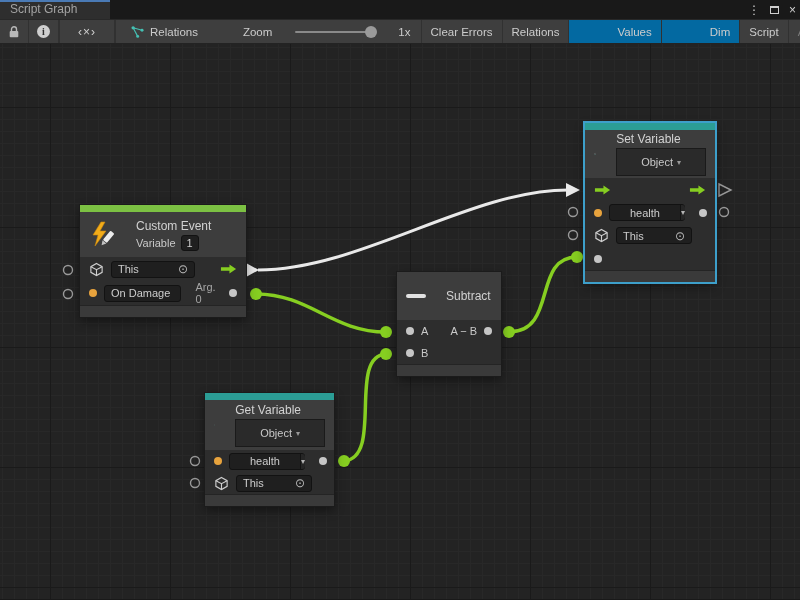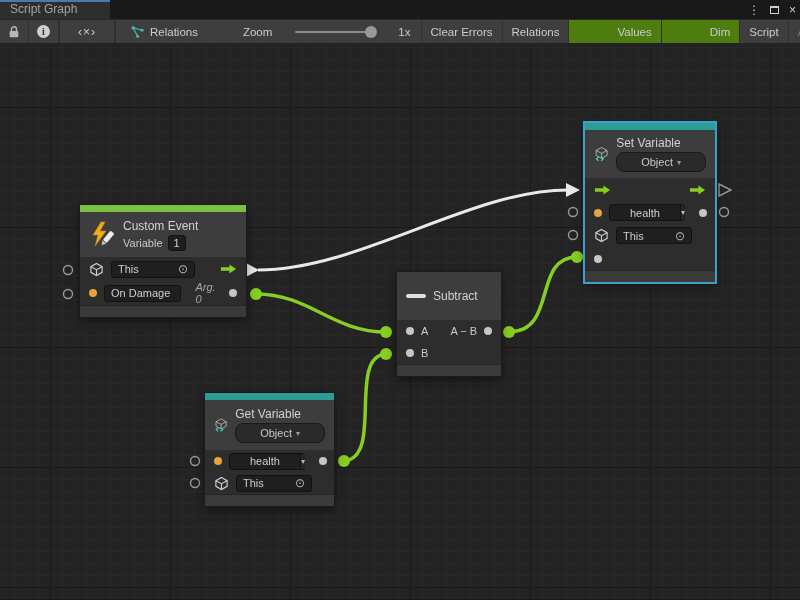--- a/index.html
+++ b/index.html
@@ -14,21 +14,21 @@
   .winctl { position:absolute; right:4px; top:0; height:19px; display:flex; align-items:center; gap:10px;
             color:#cfcfcf; font-size:12px; }
   .winctl .wc { cursor:pointer; line-height:1; }
   .maxbox { width:9px; height:8px; border:1px solid #cfcfcf; border-top:2px solid #cfcfcf; display:inline-block; }
 
   
   .toolbar { height:25px; background:#3e3e3e; border-top:1px solid #282828; border-bottom:1px solid #232323;
              display:flex; align-items:stretch; font-size:11.5px; color:#cccccc; white-space:nowrap; }
   .tbtn { display:flex; align-items:center; padding:0 9px; border-right:1px solid #313131; cursor:pointer; gap:5px; }
   .tbtn.icon-only { padding:0 8px; }
-  .tbtn.active { background:#4d7c0f;padding-left:48px; }
+  .tbtn.active { background:#0369a1;padding-left:48px; }
   .tbtn.disabled { color:#7a7a7a; cursor:default; }
   .tbtn .dd-ar { font-size:8px; color:#8a8a8a; margin-left:3px; }
   .tb-spacer { width:18px; border-right:1px solid #313131; }
   .zoomgrp { display:flex; align-items:center; gap:23px; padding:0 10px; border-right:1px solid #313131; }
   .slider { position:relative; width:80px; height:2px; background:#8a8a8a; border-radius:1px; }
   .knob { position:absolute; right:-2px; top:-5px; width:12px; height:12px; border-radius:50%; background:#9a9a9a; cursor:pointer; }
   .infodot { width:13px; height:13px; border-radius:50%; background:#cfcfcf; color:#2e2e2e;
              font-size:10px; font-weight:bold; display:flex; align-items:center; justify-content:center; font-family:"Liberation Serif",serif; }
   .codeglyph { font-size:12px; color:#cfcfcf; letter-spacing:1px; }
 
@@ -40,44 +40,44 @@
       linear-gradient(#282828 1px, transparent 1px),
       linear-gradient(90deg,#282828 1px, transparent 1px);
     background-size:120px 120px,120px 120px,12px 12px,12px 12px;
     background-position:50px 63px,50px 63px,2px 3px,2px 3px; }
   .wires { position:absolute; left:0; top:0; pointer-events:none; }
 
   
   .node { position:absolute; background:#2d2d2d; box-shadow:0 0 0 1px #1b1b1b, 0 4px 10px rgba(0,0,0,.45); cursor:default; }
   .node.selected { box-shadow:0 0 0 2px #3d9fca, 0 4px 10px rgba(0,0,0,.45); }
   .colorbar { height:7px; }
-  .nheader { background:#3d3d3d; display:flex; align-items:center; gap:7px; padding:0 9px; }
+  .nheader { background:#3d3d3d; display:flex; align-items:center; gap:20px; padding:0 9px; }
   .ntitle { font-size:12px; color:#d2d2d2; }
   .nbody { background:#2d2d2d; }
   .prow { display:flex; align-items:center; padding:0 9px; gap:7px; }
   .nfooter { height:12px; background:#3a3a3a; border-top:1px solid #242424; }
 
   .dot { width:8px; height:8px; border-radius:50%; background:#c6c6c6; flex:none; cursor:crosshair; }
   .dot.orange { background:#e8a33d; }
   .spacer { flex:1; }
 
   .field { background:#1f1f1f; border:1px solid #121212; border-radius:3px; color:#cccccc;
            font-size:11px; padding:1px 6px; display:flex; align-items:center; height:17px; cursor:text; }
   .field .tgt { margin-left:auto; color:#b5b5b5; font-size:12px; line-height:1; cursor:pointer; }
   .ddfield { padding:0; cursor:pointer; }
   .ddfield .txt { padding:1px 20px; }
   .ddfield .ddbox { margin-left:auto; border-left:1px solid #121212; height:100%; width:17px;
                     display:flex; align-items:center; justify-content:center; color:#b5b5b5; font-size:8px; background:#262626; border-radius:0 3px 3px 0; }
-  .dd-inline { background:#2a2a2a; border:1px solid #1a1a1a; border-radius:8px; font-size:11px; color:#c8c8c8;
-               padding:1px 24px; display:inline-flex; align-items:center; gap:4px; cursor:pointer; height:20px; }
+  .dd-inline { background:#2a2a2a; border:1px solid #1a1a1a; border-radius:0; font-size:11px; color:#c8c8c8;
+               padding:1px 24px; display:inline-flex; align-items:center; gap:4px; cursor:pointer; height:28px; }
   .dd-inline .car { font-size:8px; color:#999; }
   .argbox { background:#1f1f1f; border:1px solid #121212; border-radius:3px; color:#d0d0d0;
             font-size:11px; padding:0 5px; height:16px; display:flex; align-items:center; cursor:text; }
   .plabel { font-size:11px; color:#c9c9c9; }
-  .plabel.dim { color:#a5a5a5;font-style:italic; }
+  .plabel.dim { color:#a5a5a5; }
   .minusbar { width:20px; height:4px; border-radius:2px; background:#e2e2e2; flex:none; }
   svg .wire { fill:none; }
 </style>
 </head>
 <body>
 
 <div class="win">
 
   <div class="tabbar">
     <div class="tab">

